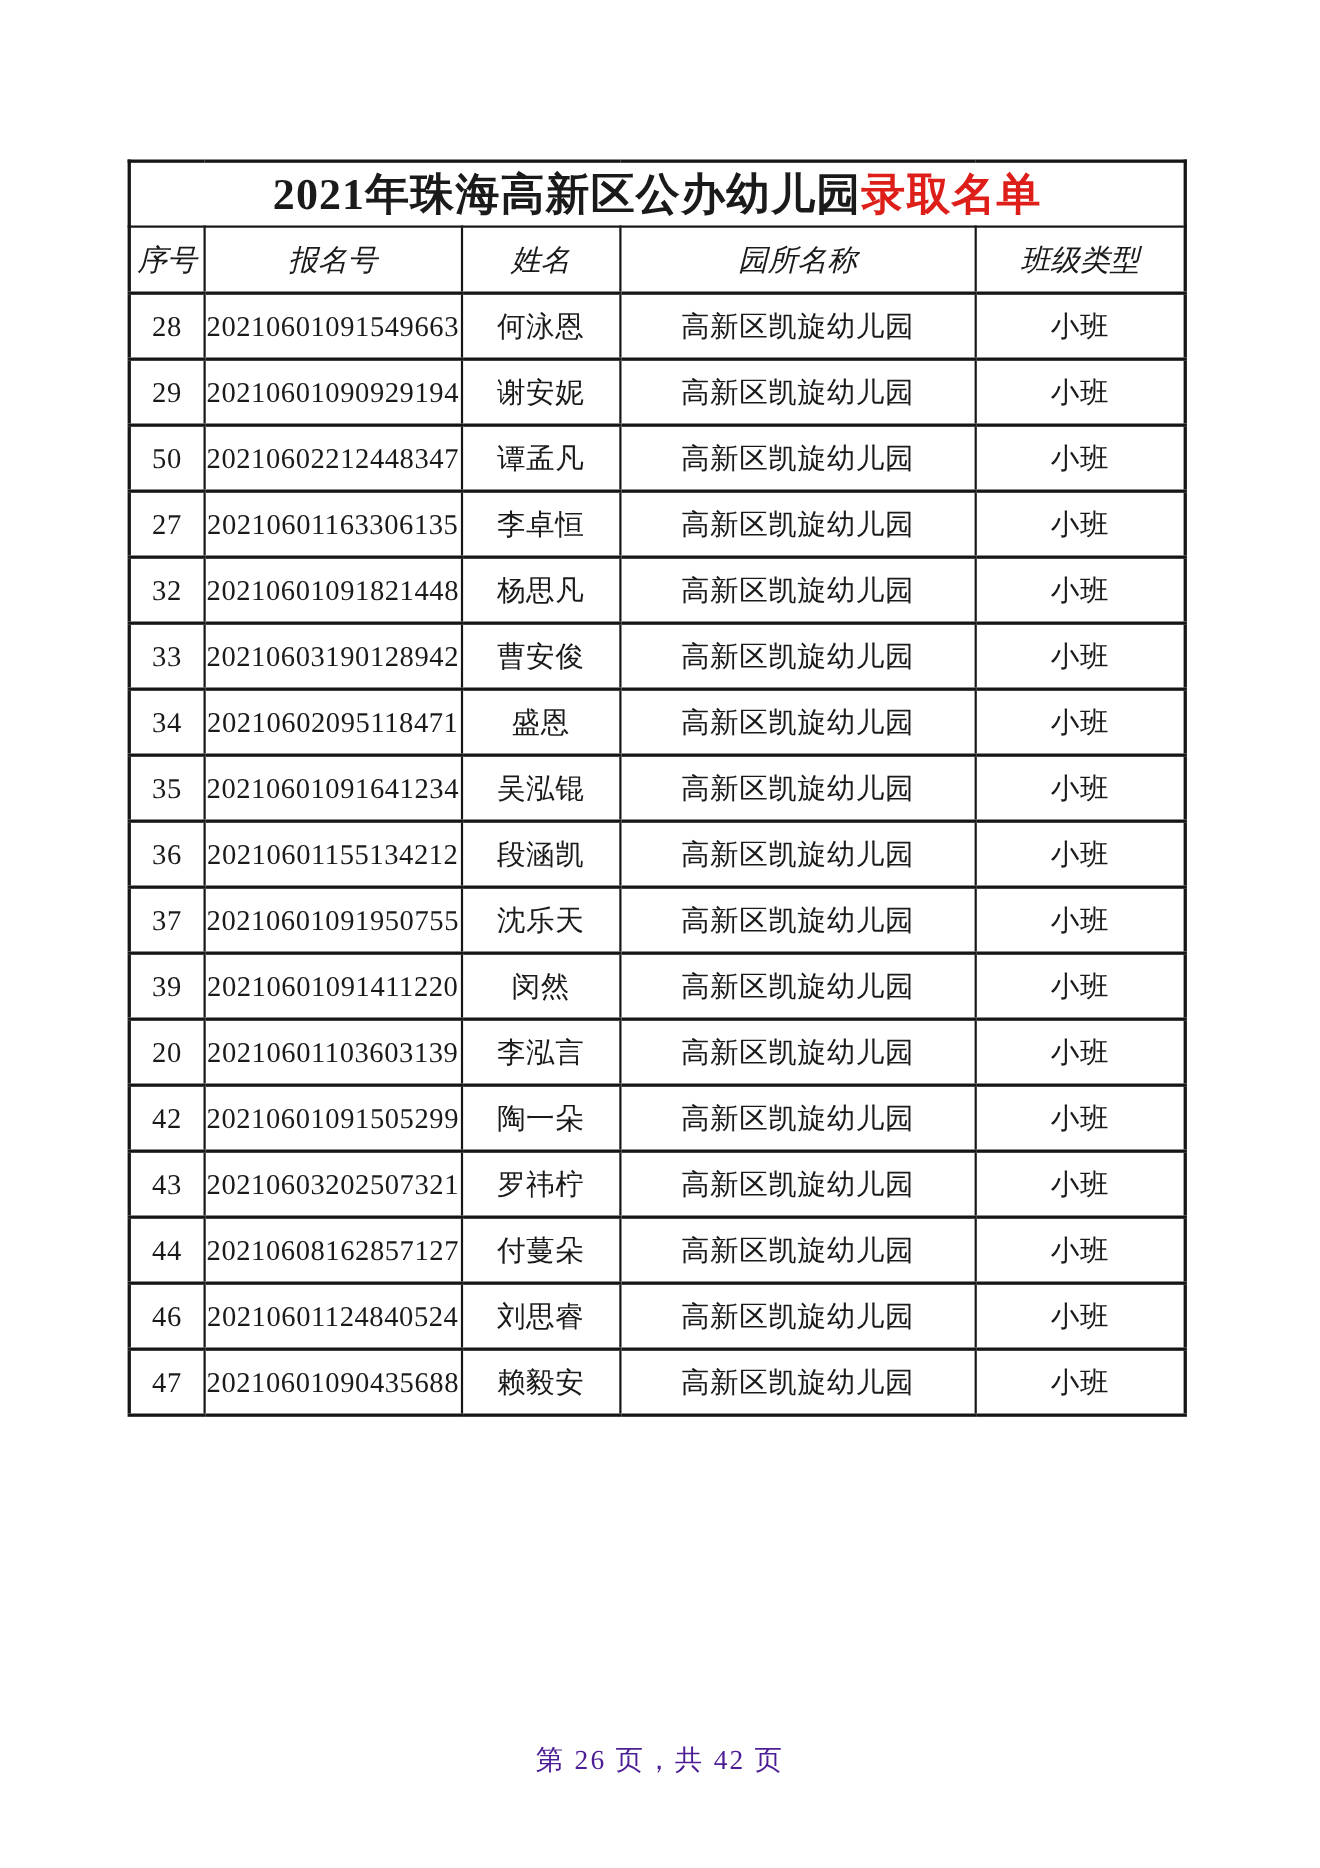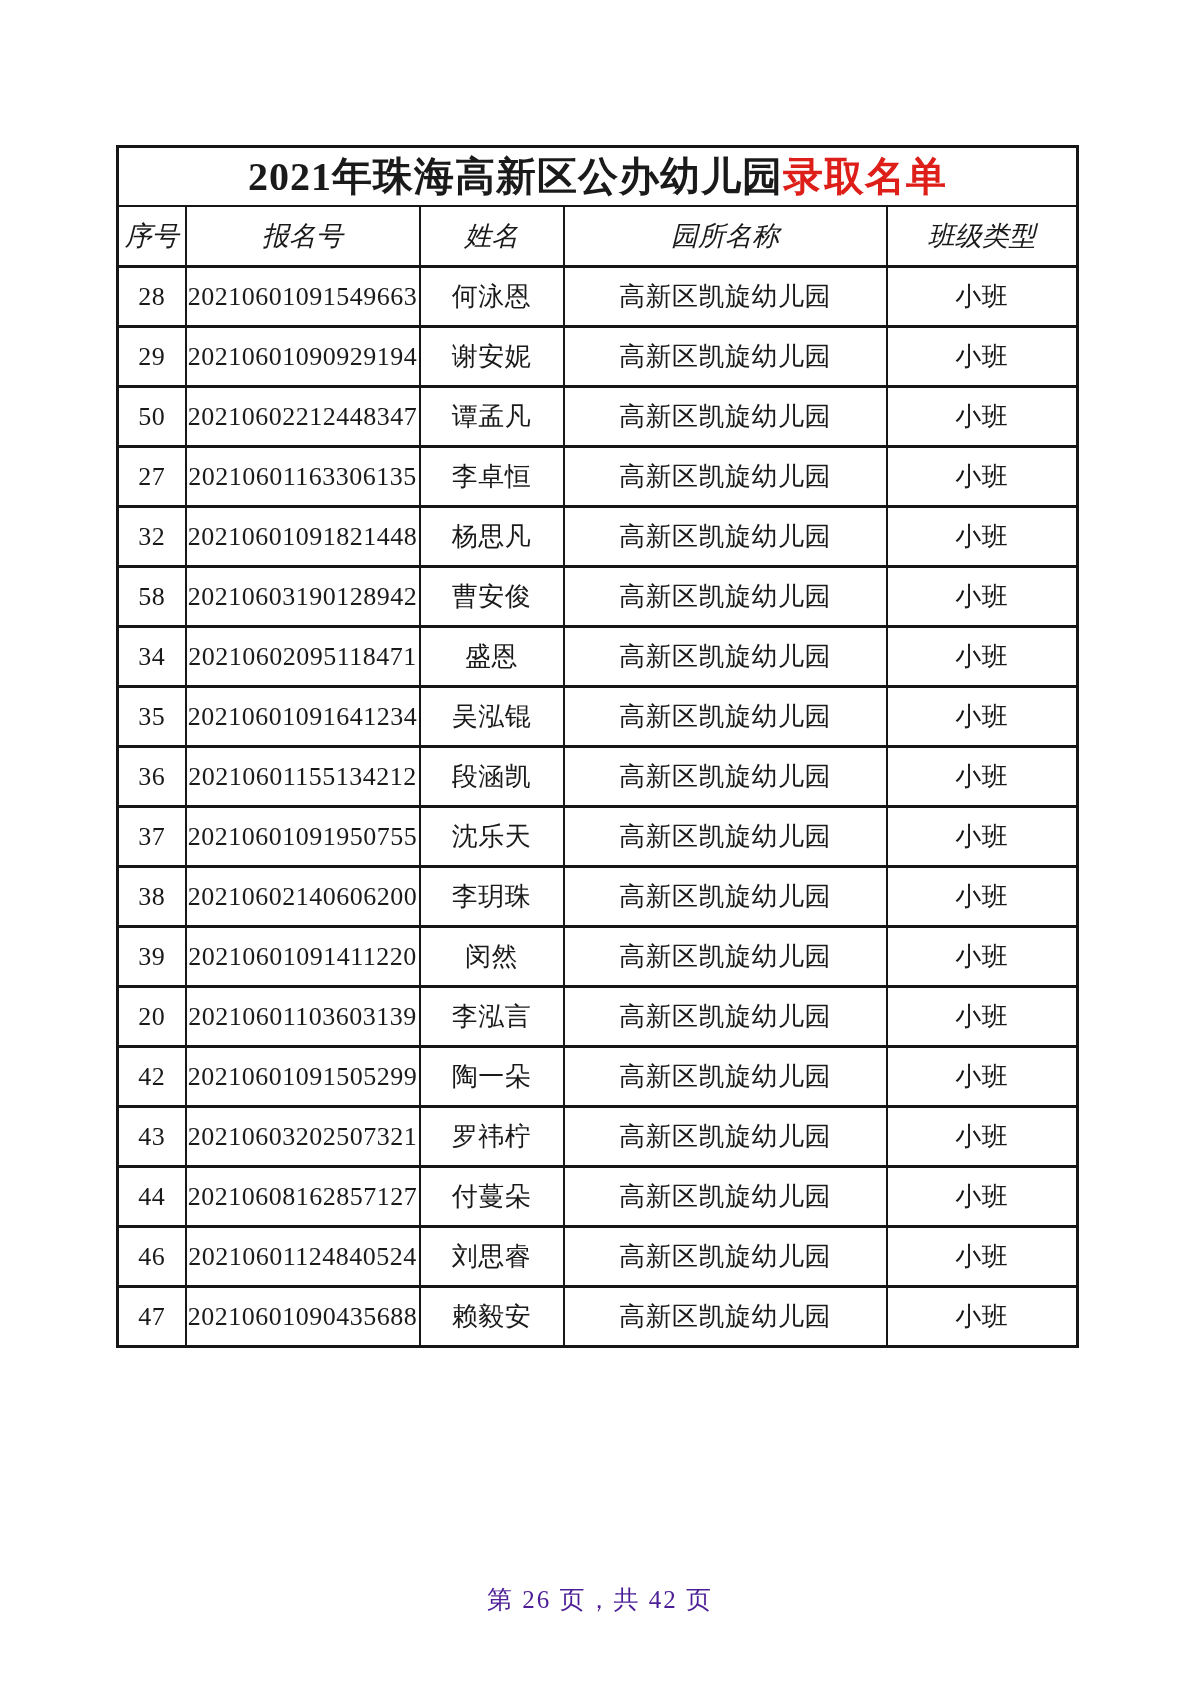--- a/index.html
+++ b/index.html
@@ -141,21 +141,21 @@
 
         <tr>
           <td>32</td>
           <td>20210601091821448</td>
           <td>杨思凡</td>
           <td>高新区凯旋幼儿园</td>
           <td>小班</td>
         </tr>
 
         <tr>
-          <td>58</td>
+          <td>33</td>
           <td>20210603190128942</td>
           <td>曹安俊</td>
           <td>高新区凯旋幼儿园</td>
           <td>小班</td>
         </tr>
 
         <tr>
           <td>34</td>
           <td>20210602095118471</td>
           <td>盛恩</td>
@@ -180,27 +180,20 @@
         </tr>
 
         <tr>
           <td>37</td>
           <td>20210601091950755</td>
           <td>沈乐天</td>
           <td>高新区凯旋幼儿园</td>
           <td>小班</td>
         </tr>
 
-        <tr>
-          <td>38</td>
-          <td>20210602140606200</td>
-          <td>李玥珠</td>
-          <td>高新区凯旋幼儿园</td>
-          <td>小班</td>
-        </tr>
 
         <tr>
           <td>39</td>
           <td>20210601091411220</td>
           <td>闵然</td>
           <td>高新区凯旋幼儿园</td>
           <td>小班</td>
         </tr>
 
 

